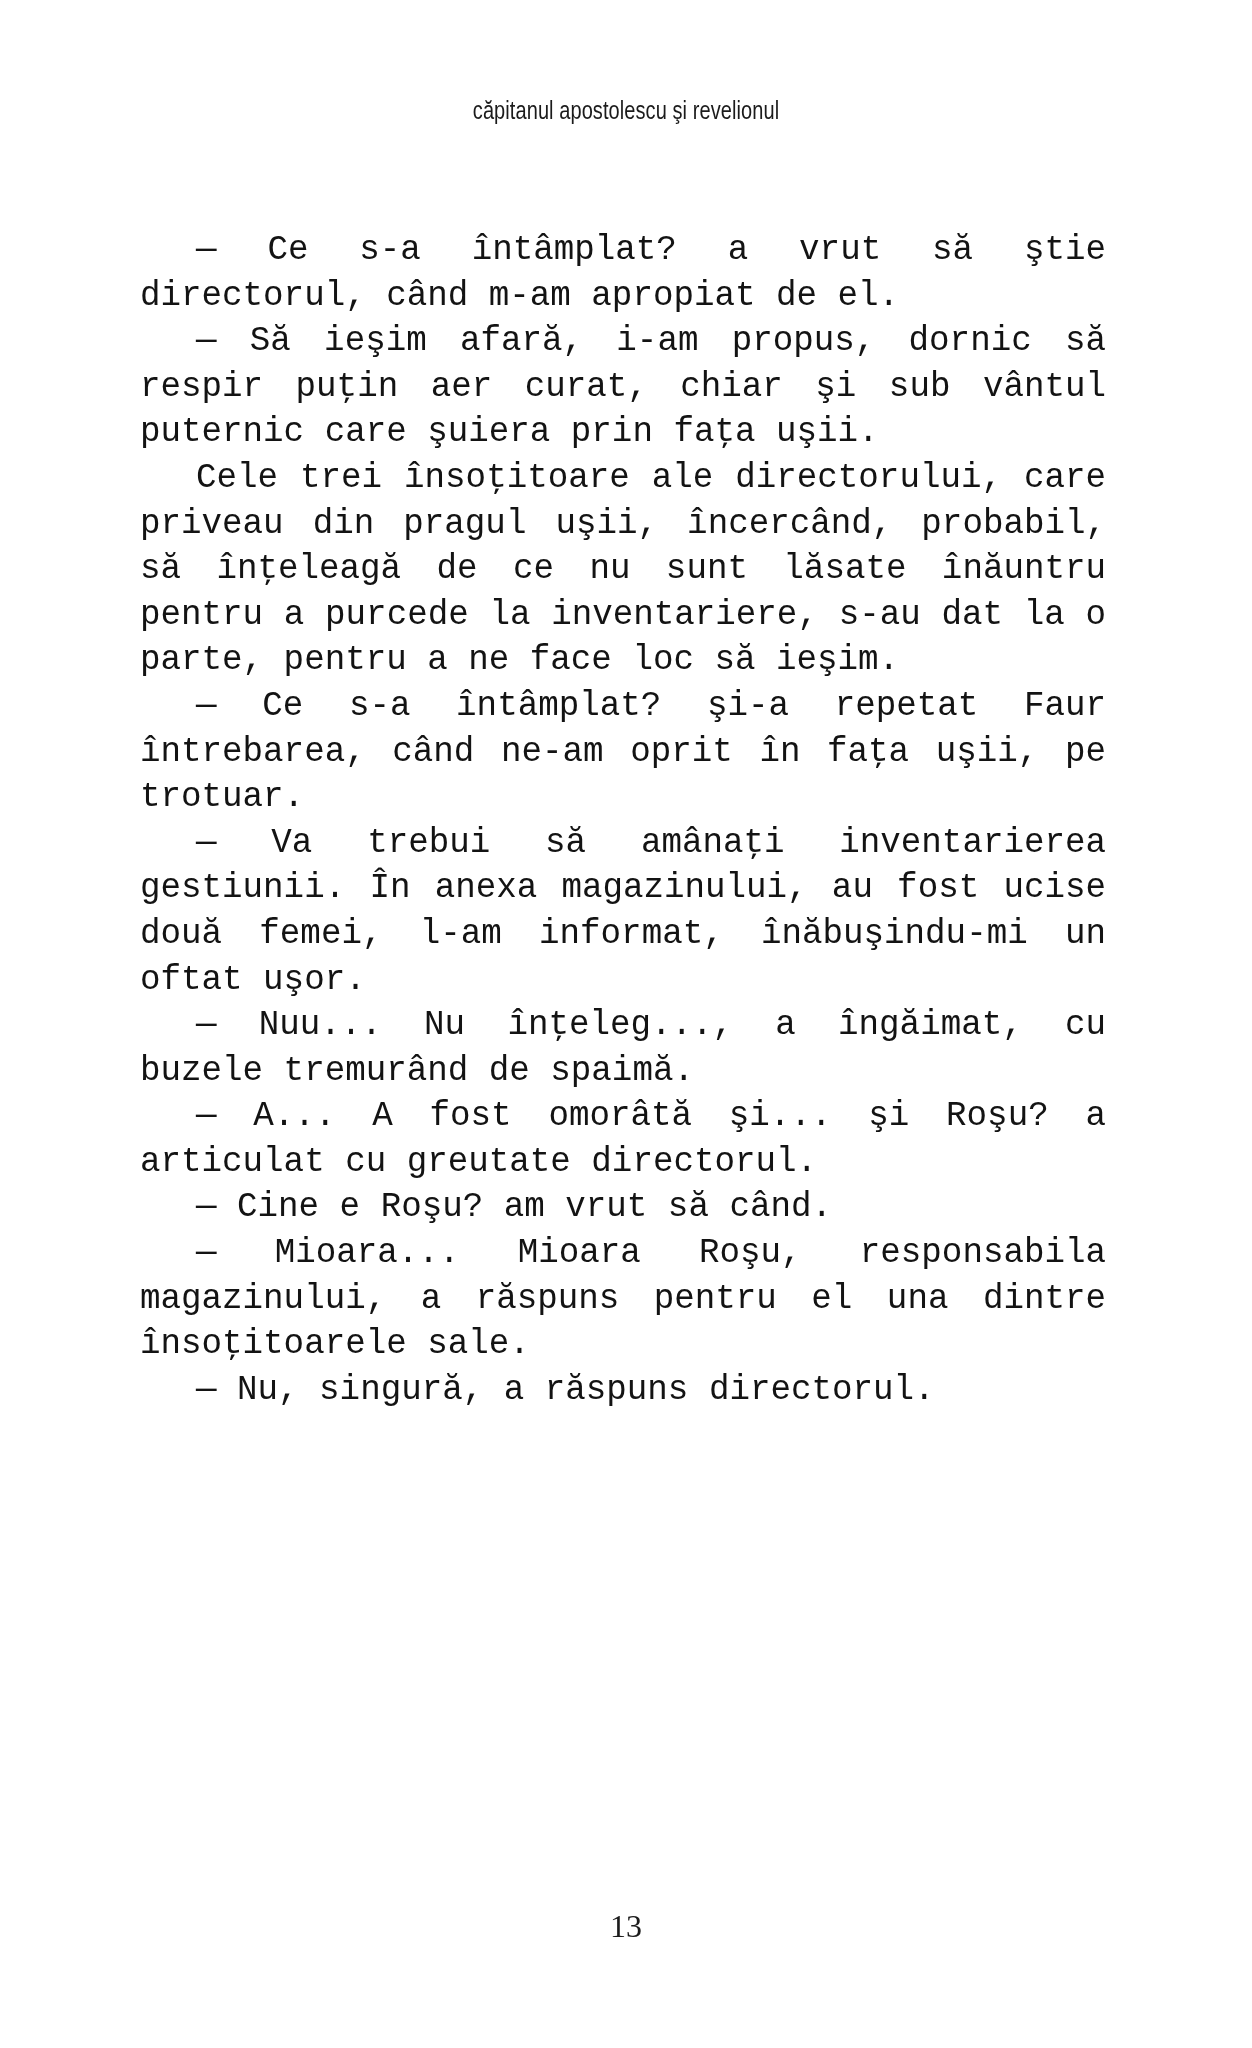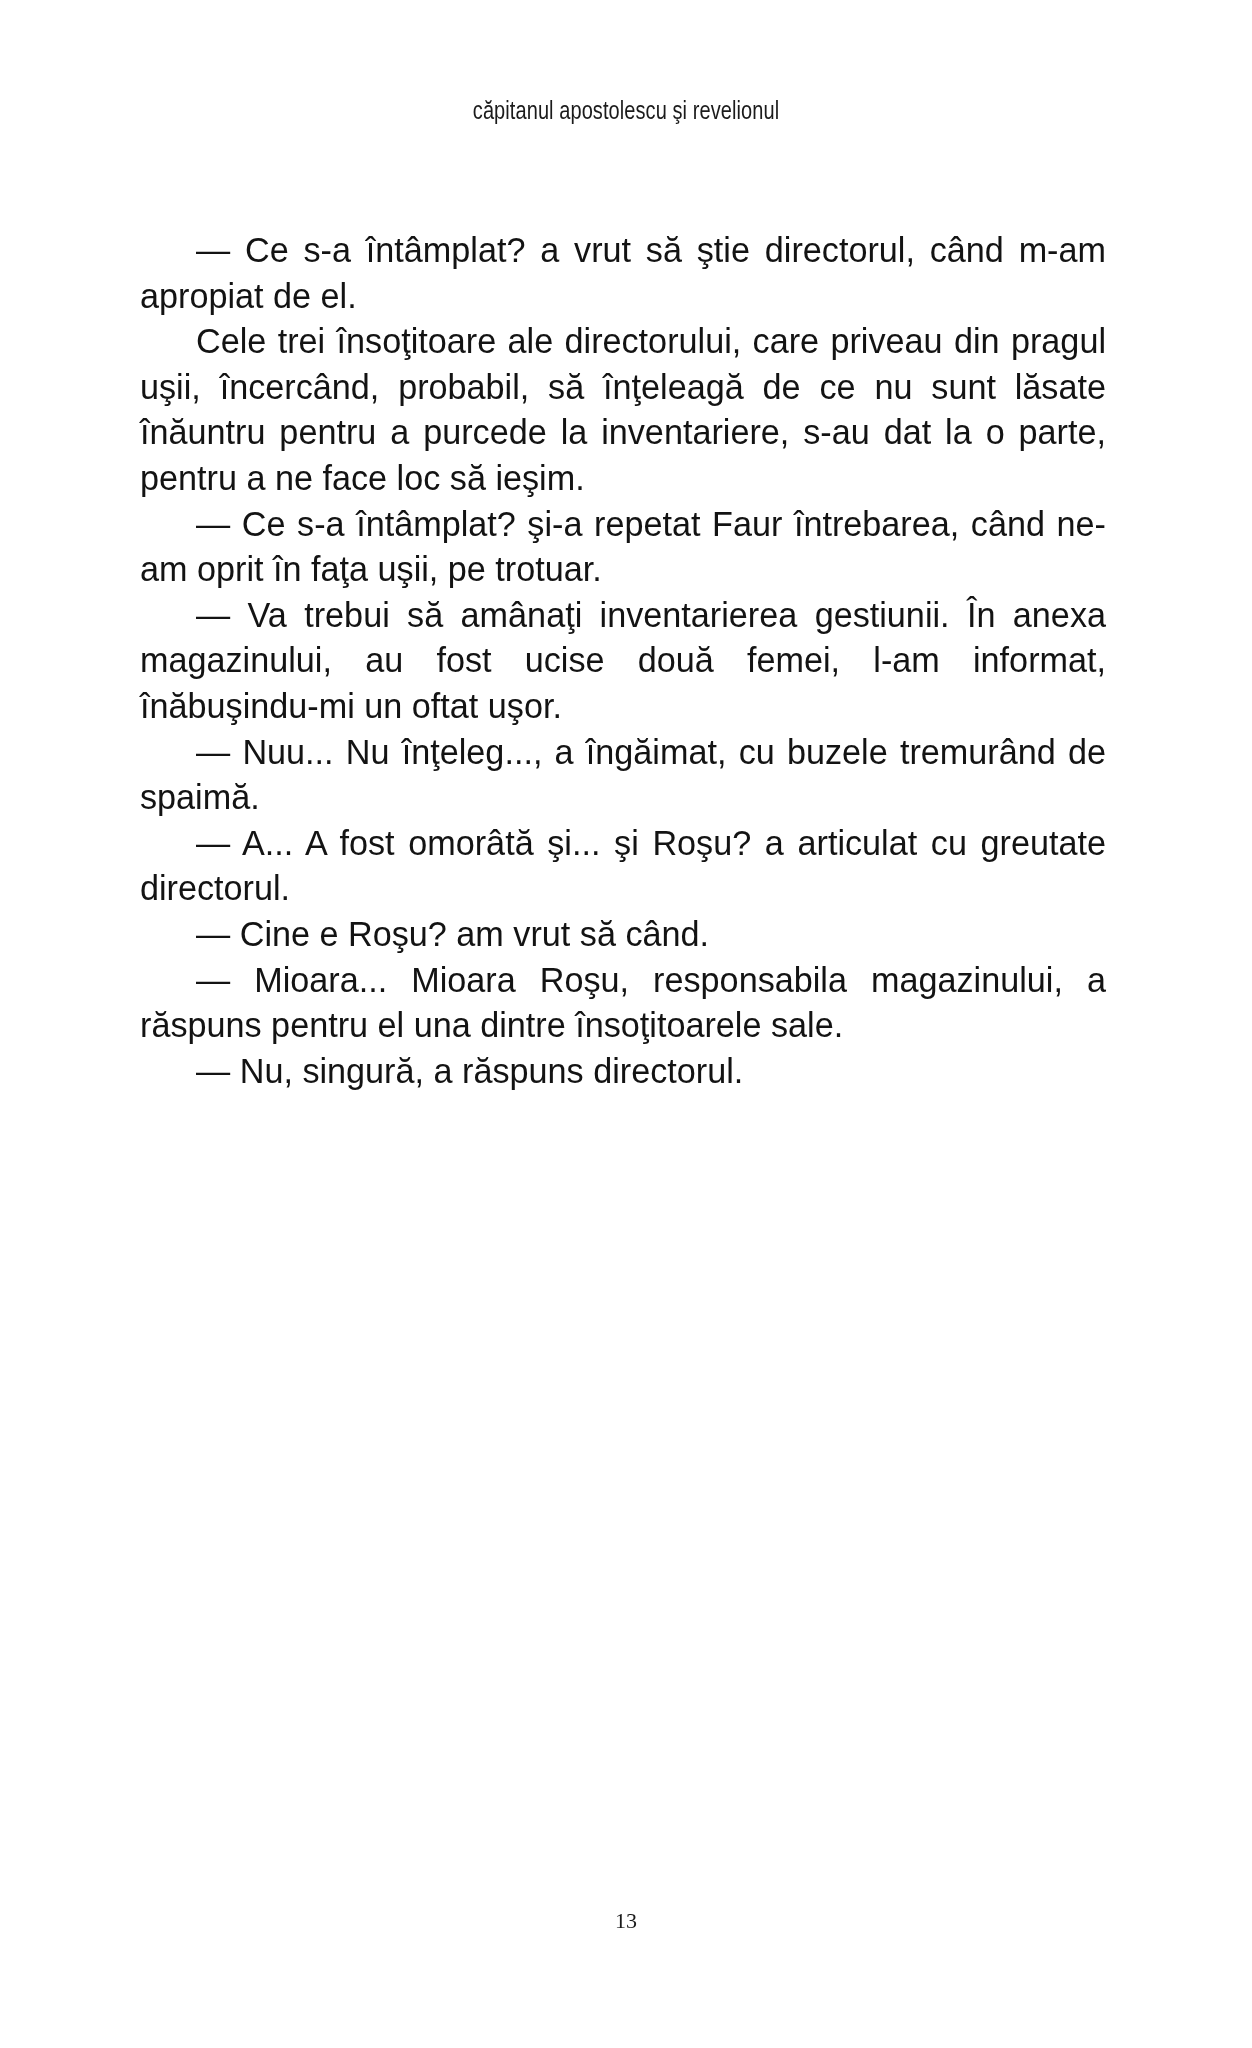--- a/index.html
+++ b/index.html
@@ -32,21 +32,21 @@
     transform-origin: center center;
     white-space: nowrap;
   }
 
   
   .textblock {
     position: absolute;
     top: 228px;
     left: 140px;
     width: 966px;
-    font-family: Liberation Sans, sans-serif;
+    font-family: Liberation Mono, monospace;
     font-size: 34.2px;
     line-height: 45.6px;
     color: #131313;
     text-align: justify;
     text-justify: inter-word;
     -webkit-hyphens: none;
     hyphens: none;
   }
   .textblock p {
     margin: 0;
@@ -55,33 +55,34 @@
   }
 
   
   .folio {
     position: absolute;
     top: 1908px;
     left: 0;
     width: 1252px;
     text-align: center;
     font-family: "Liberation Serif", "DejaVu Serif", serif;
-    font-size: 22px;
+    font-size: 32px;
     color: #1b1b1b;
   }
 </style>
 </head>
 <body>
 
 <div class="page">
 
   <div class="running-head">căpitanul apostolescu şi revelionul</div>
 
   <div class="textblock">
     <p>— Ce s-a întâmplat? a vrut să ştie directorul, când m-am apropiat de el.</p>
+    <p>— Să ieşim afară, i-am propus, dornic să respir puţin aer curat, chiar şi sub vântul puternic care şuiera prin faţa uşii.</p>
     <p>Cele trei însoţitoare ale directorului, care priveau din pragul uşii, încercând, probabil, să înţeleagă de ce nu sunt lăsate înăuntru pentru a purcede la inventariere, s-au dat la o parte, pentru a ne face loc să ieşim.</p>
     <p>— Ce s-a întâmplat? şi-a repetat Faur întrebarea, când ne-am oprit în faţa uşii, pe trotuar.</p>
     <p>— Va trebui să amânaţi inventarierea gestiunii. În anexa magazinului, au fost ucise două femei, l-am informat, înăbuşindu-mi un oftat uşor.</p>
     <p>— Nuu... Nu înţeleg..., a îngăimat, cu buzele tremurând de spaimă.</p>
     <p>— A... A fost omorâtă şi... şi Roşu? a articulat cu greutate directorul.</p>
     <p>— Cine e Roşu? am vrut să când.</p>
     <p>— Mioara... Mioara Roşu, responsabila magazinului, a răspuns pentru el una dintre însoţitoarele sale.</p>
     <p>— Nu, singură, a răspuns directorul.</p>
   </div>
 

